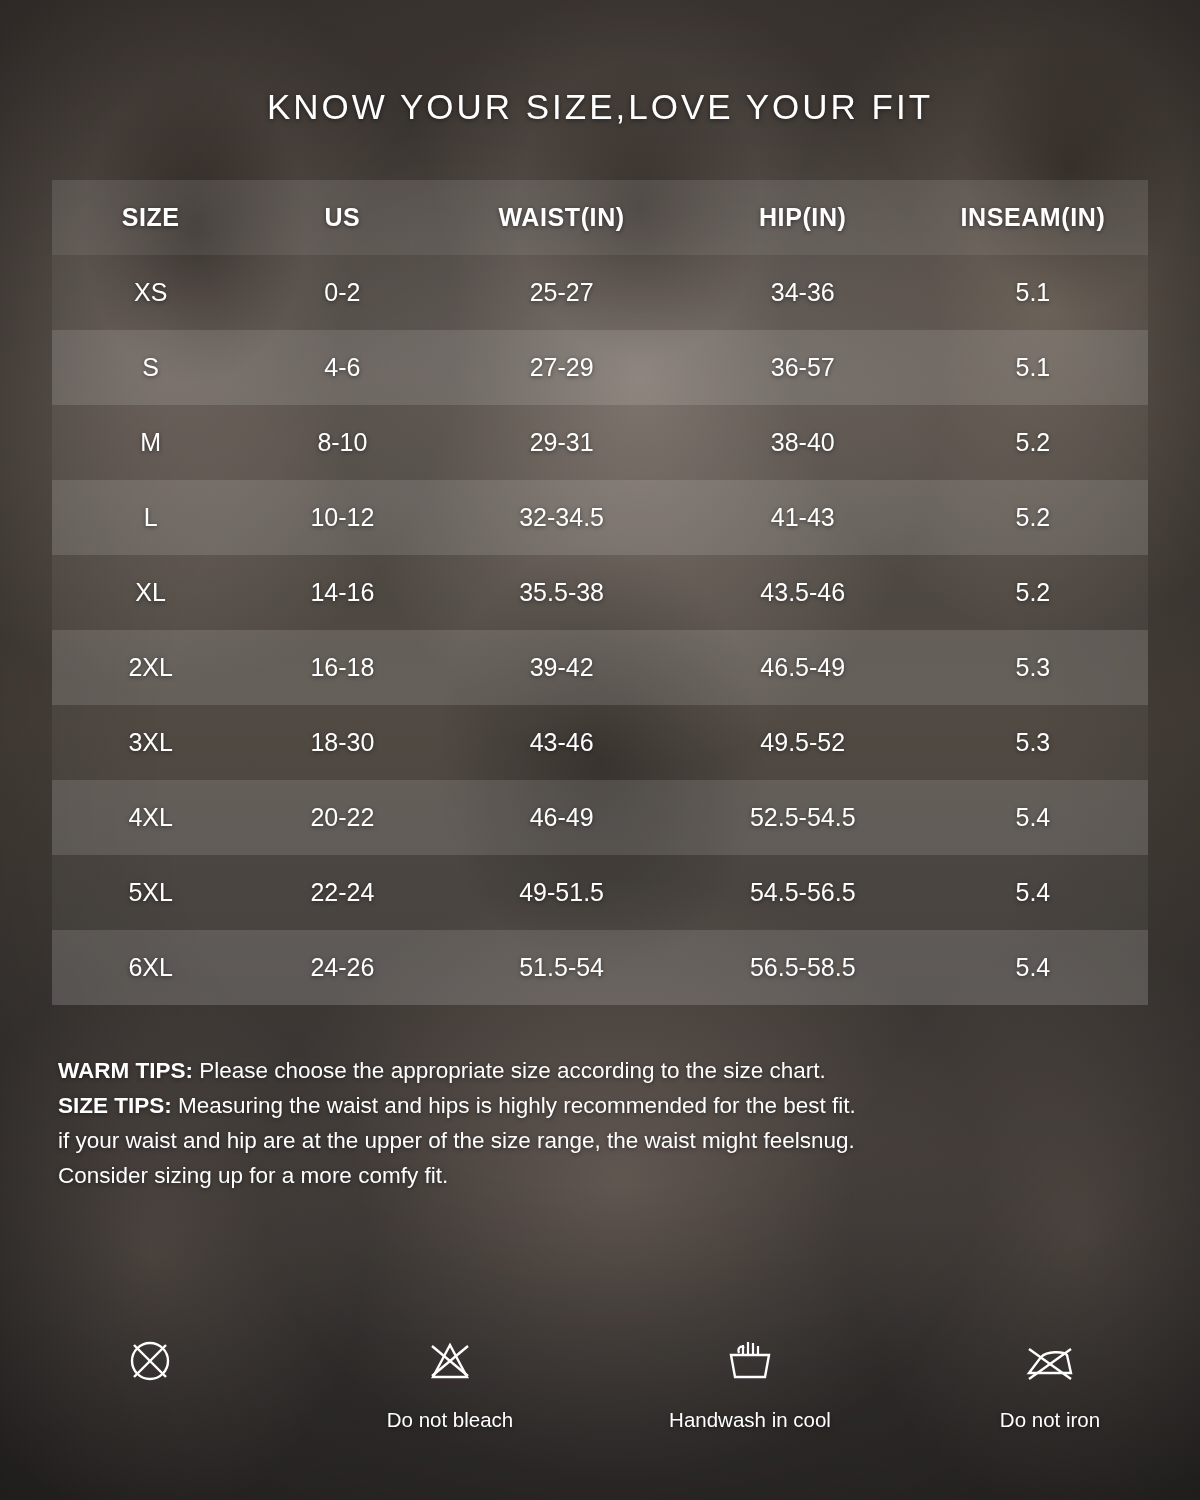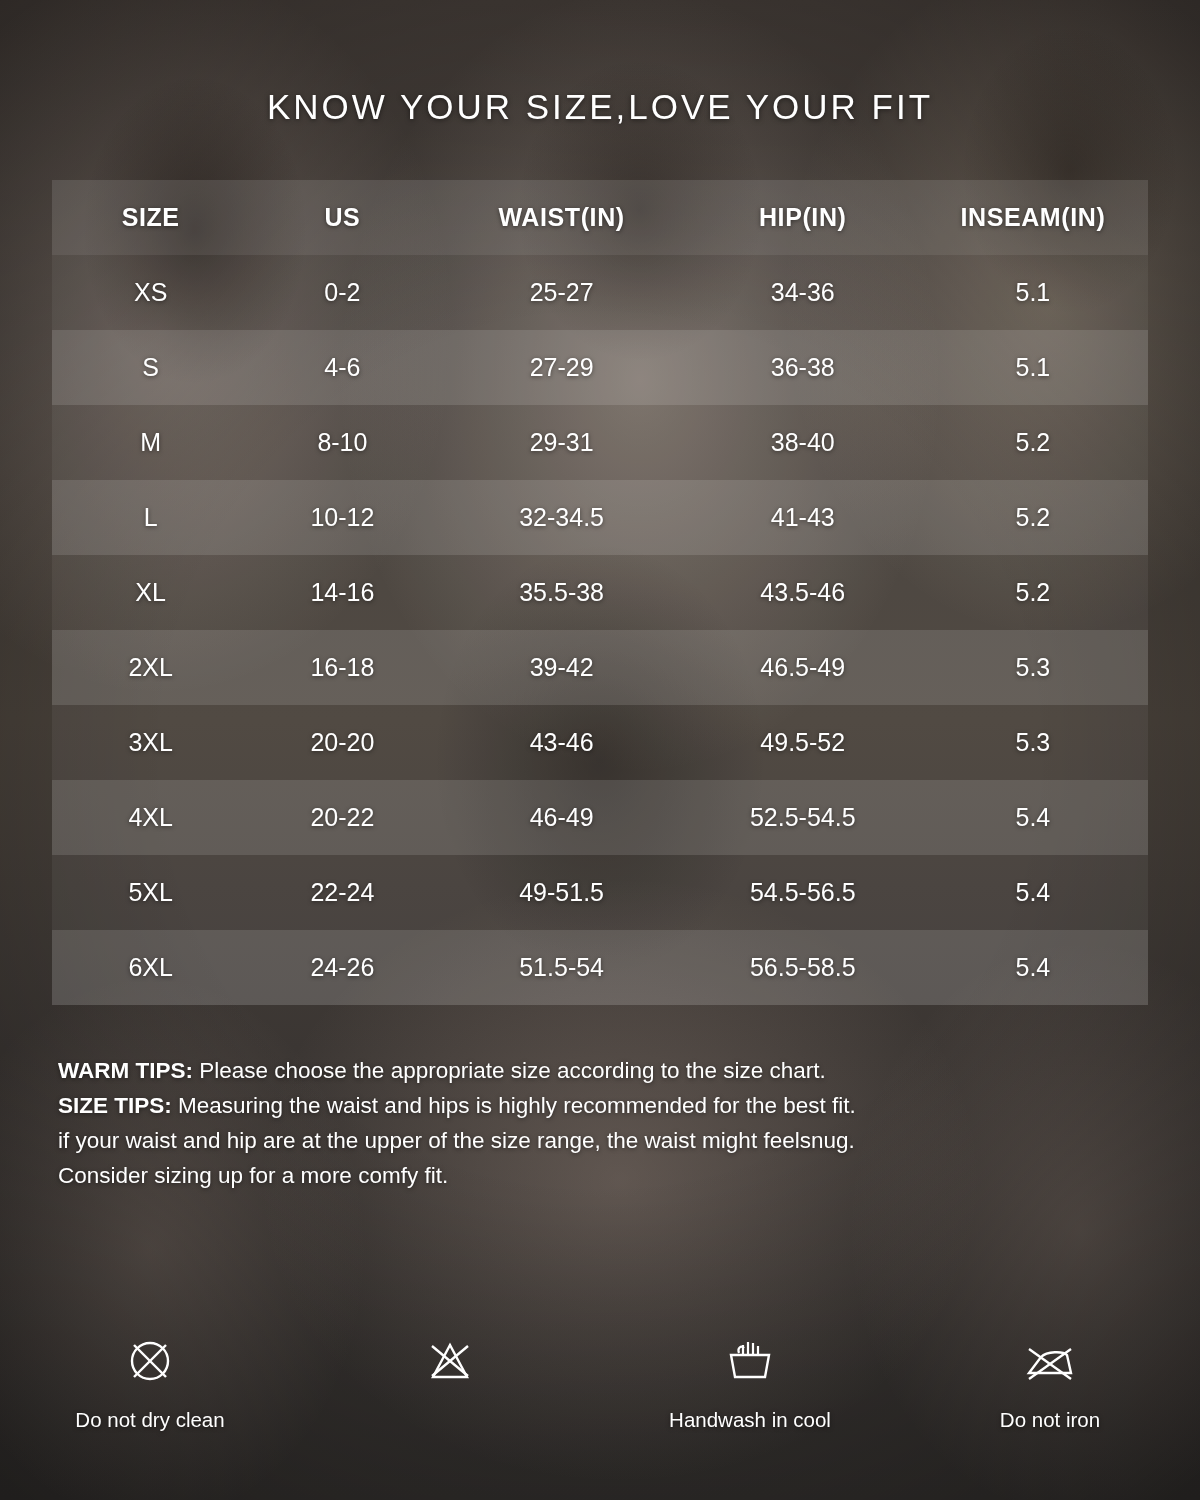--- a/index.html
+++ b/index.html
@@ -159,21 +159,21 @@
           <td class="size-col">XS</td>
           <td>0-2</td>
           <td>25-27</td>
           <td>34-36</td>
           <td>5.1</td>
         </tr>
         <tr class="even">
           <td class="size-col">S</td>
           <td>4-6</td>
           <td>27-29</td>
-          <td>36-38</td>
+          <td>36-57</td>
           <td>5.1</td>
         </tr>
         <tr class="odd">
           <td class="size-col">M</td>
           <td>8-10</td>
           <td>29-31</td>
           <td>38-40</td>
           <td>5.2</td>
         </tr>
         <tr class="even">
@@ -192,21 +192,21 @@
         </tr>
         <tr class="even">
           <td class="size-col">2XL</td>
           <td>16-18</td>
           <td>39-42</td>
           <td>46.5-49</td>
           <td>5.3</td>
         </tr>
         <tr class="odd">
           <td class="size-col">3XL</td>
-          <td>20-20</td>
+          <td>18-30</td>
           <td>43-46</td>
           <td>49.5-52</td>
           <td>5.3</td>
         </tr>
         <tr class="even">
           <td class="size-col">4XL</td>
           <td>20-22</td>
           <td>46-49</td>
           <td>52.5-54.5</td>
           <td>5.4</td>
@@ -239,31 +239,31 @@
   <div class="care">
 
     <div class="care-item">
       <div class="care-icon">
         <svg width="56" height="56" viewBox="0 0 56 56" fill="none" stroke="#ffffff" stroke-width="2.4">
           <circle cx="28" cy="28" r="18"></circle>
           <line x1="12" y1="12" x2="44" y2="44"></line>
           <line x1="44" y1="12" x2="12" y2="44"></line>
         </svg>
       </div>
-      <div class="care-label">Do not dry clean</div>
     </div>
 
     <div class="care-item">
       <div class="care-icon">
         <svg width="58" height="56" viewBox="0 0 58 56" fill="none" stroke="#ffffff" stroke-width="2.4">
           <path d="M29 12 L46 44 L12 44 Z"></path>
           <line x1="11" y1="13" x2="47" y2="43"></line>
           <line x1="47" y1="13" x2="11" y2="43"></line>
         </svg>
       </div>
+      <div class="care-label">Do not bleach</div>
     </div>
 
     <div class="care-item">
       <div class="care-icon">
         <svg width="58" height="56" viewBox="0 0 58 56" fill="none" stroke="#ffffff" stroke-width="2.4">
           <path d="M10 22 L48 22 L44 44 L14 44 Z"></path>
           <path d="M22 22 L22 12 M27 22 L27 9 M32 22 L32 10 M37 22 L37 13" stroke-width="2.2"></path>
           <path d="M18 20 C16 15 20 12 23 15" stroke-width="2.2"></path>
         </svg>
       </div>

